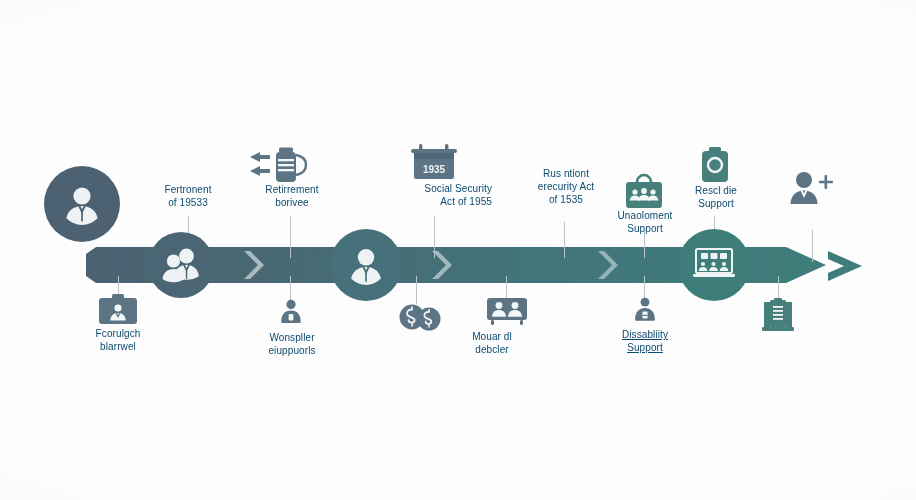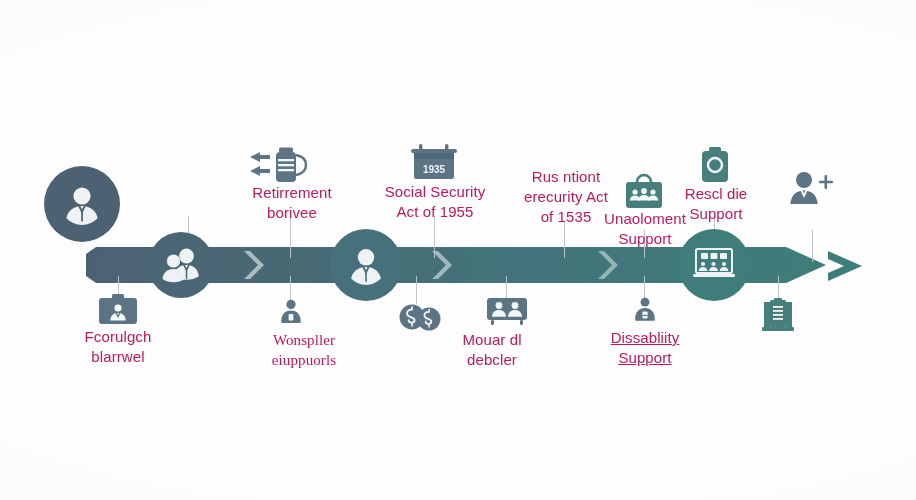--- a/index.html
+++ b/index.html
@@ -62,23 +62,23 @@
     align-items: center;
     justify-content: center;
   }
   .ico svg { display: block; }
 
   
   .cap {
     position: absolute;
     text-align: center;
     line-height: 1.32;
-    font-size: 15px;
+    font-size: 10px;
     letter-spacing: .1px;
-    color: #be185d;
+    color: #0c4a6e;
     white-space: pre-line;
     filter: blur(.18px);
   }
 </style>
 </head>
 <body>
 
 <div id="canvas">
 
   <div class="spine">
@@ -279,31 +279,33 @@
       <rect x="26" y="4" width="6" height="25" fill="#477f7c"></rect>
       <rect x="10" y="2" width="16" height="27" rx="1.5" fill="#477f7c"></rect>
       <rect x="13" y="8" width="10" height="1.8" fill="#f2f6f7"></rect>
       <rect x="13" y="12" width="10" height="1.8" fill="#f2f6f7"></rect>
       <rect x="13" y="16" width="10" height="1.8" fill="#f2f6f7"></rect>
       <rect x="13" y="20" width="10" height="1.8" fill="#f2f6f7"></rect>
       <rect x="14" y="0" width="8" height="3" rx="1" fill="#477f7c"></rect>
     </svg>
   </div>
 
+  <div class="cap" style="left:133px;top:183px;width:110px;">Fertronent
+of 19533</div>
 
   <div class="cap" style="left:238px;top:183px;width:108px;">Retirrement
 borivee</div>
 
   <div class="cap" style="left:63px;top:327px;width:110px;">Fcorulgch
 blarrwel</div>
 
-  <div class="cap" style="left:250px;top:331px;width:108px;font-family:Liberation Serif, serif;">Wonspller
+  <div class="cap" style="left:238px;top:331px;width:108px;">Wonspller
 eiuppuorls</div>
 
-  <div class="cap" style="left:378px;top:182px;width:114px;">Social Security
+  <div class="cap" style="left:378px;top:182px;width:114px;text-align:right;">Social Security
 Act of 1955</div>
 
 
   <div class="cap" style="left:516px;top:167px;width:100px;">Rus ntiont
 erecurity Act
 of 1535</div>
 
   <div class="cap" style="left:444px;top:330px;width:96px;">Mouar dl
 debcler</div>
 

